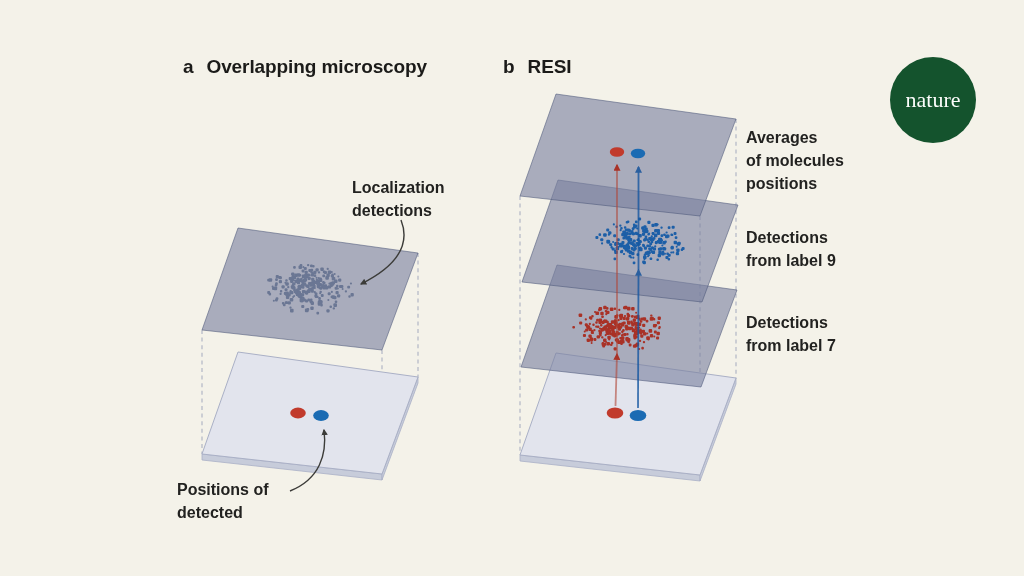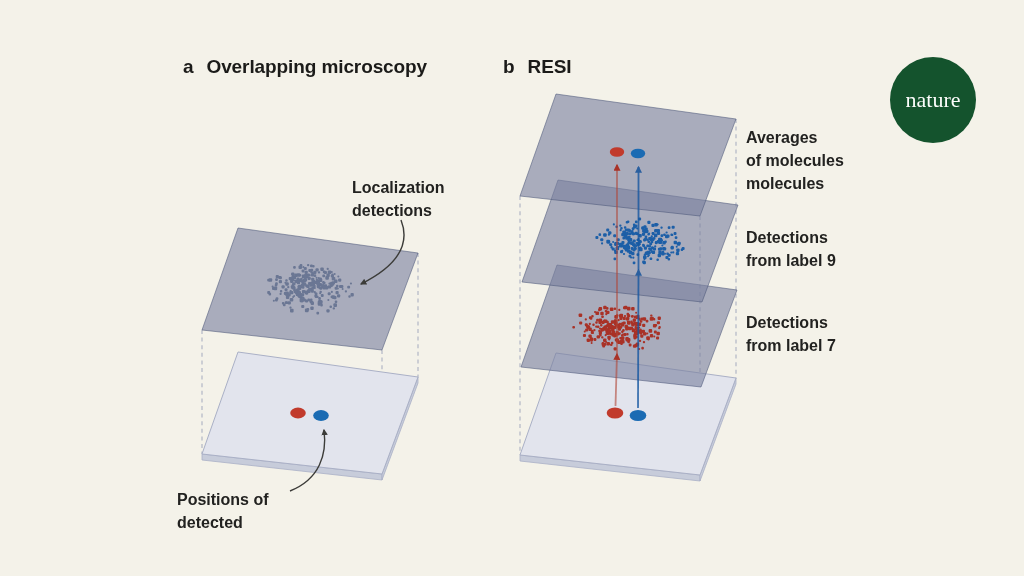--- a/index.html
+++ b/index.html
@@ -860,29 +860,29 @@
 
   <div class="logo" style="background: #14532d; color: rgb(253, 253, 252);">
     <span>nature</span>
   </div>
 
   <div class="txt" style="left: 352px; top: 176px; color: rgb(34, 34, 32);">
     <div>Localization</div>
     <div>detections</div>
   </div>
 
-  <div class="txt" style="left: 177px; top: 488px; color: rgb(34, 34, 32);">
+  <div class="txt" style="left: 177px; top: 478px; color: rgb(34, 34, 32);">
     <div>Positions of</div>
     <div>detected</div>
   </div>
 
   <div class="txt" style="left: 746px; top: 126px; color: rgb(34, 34, 32);">
     <div>Averages</div>
     <div>of molecules</div>
-    <div>molecules</div>
+    <div>positions</div>
   </div>
 
   <div class="txt" style="left: 746px; top: 226px; color: rgb(34, 34, 32);">
     <div>Detections</div>
     <div>from label 9</div>
   </div>
 
   <div class="txt" style="left: 746px; top: 311px; color: rgb(34, 34, 32);">
     <div>Detections</div>
     <div>from label 7</div>

